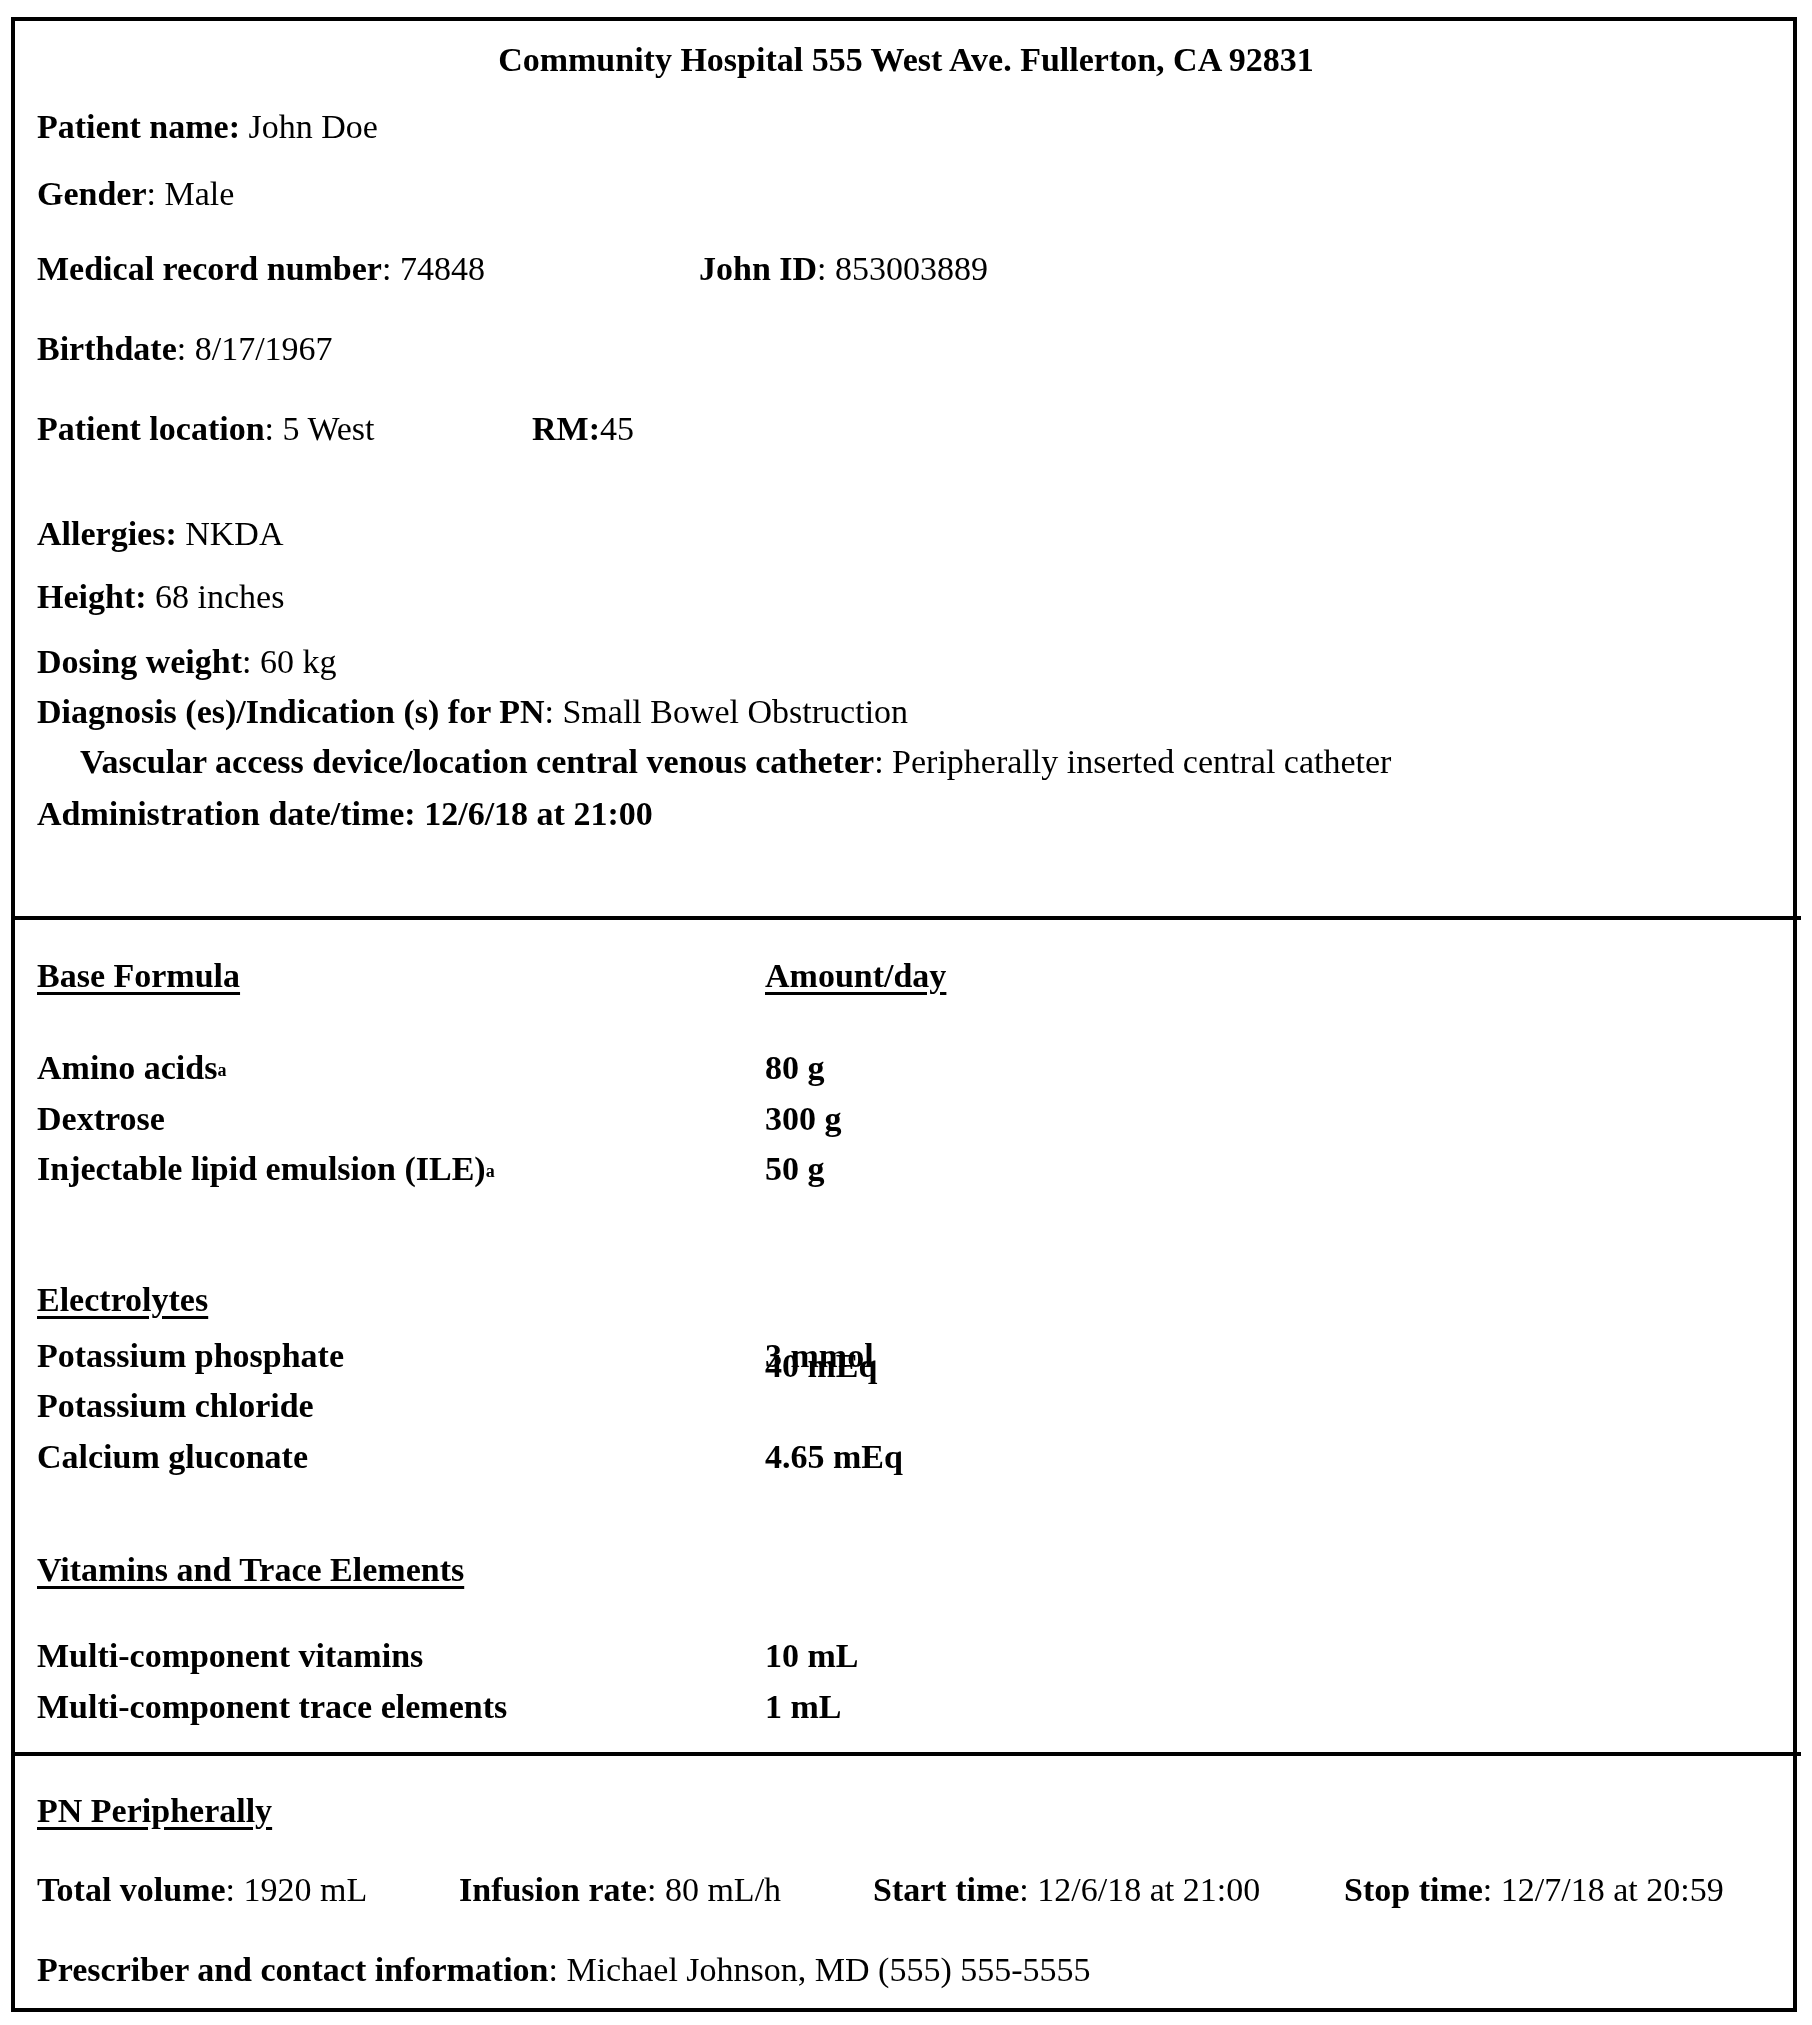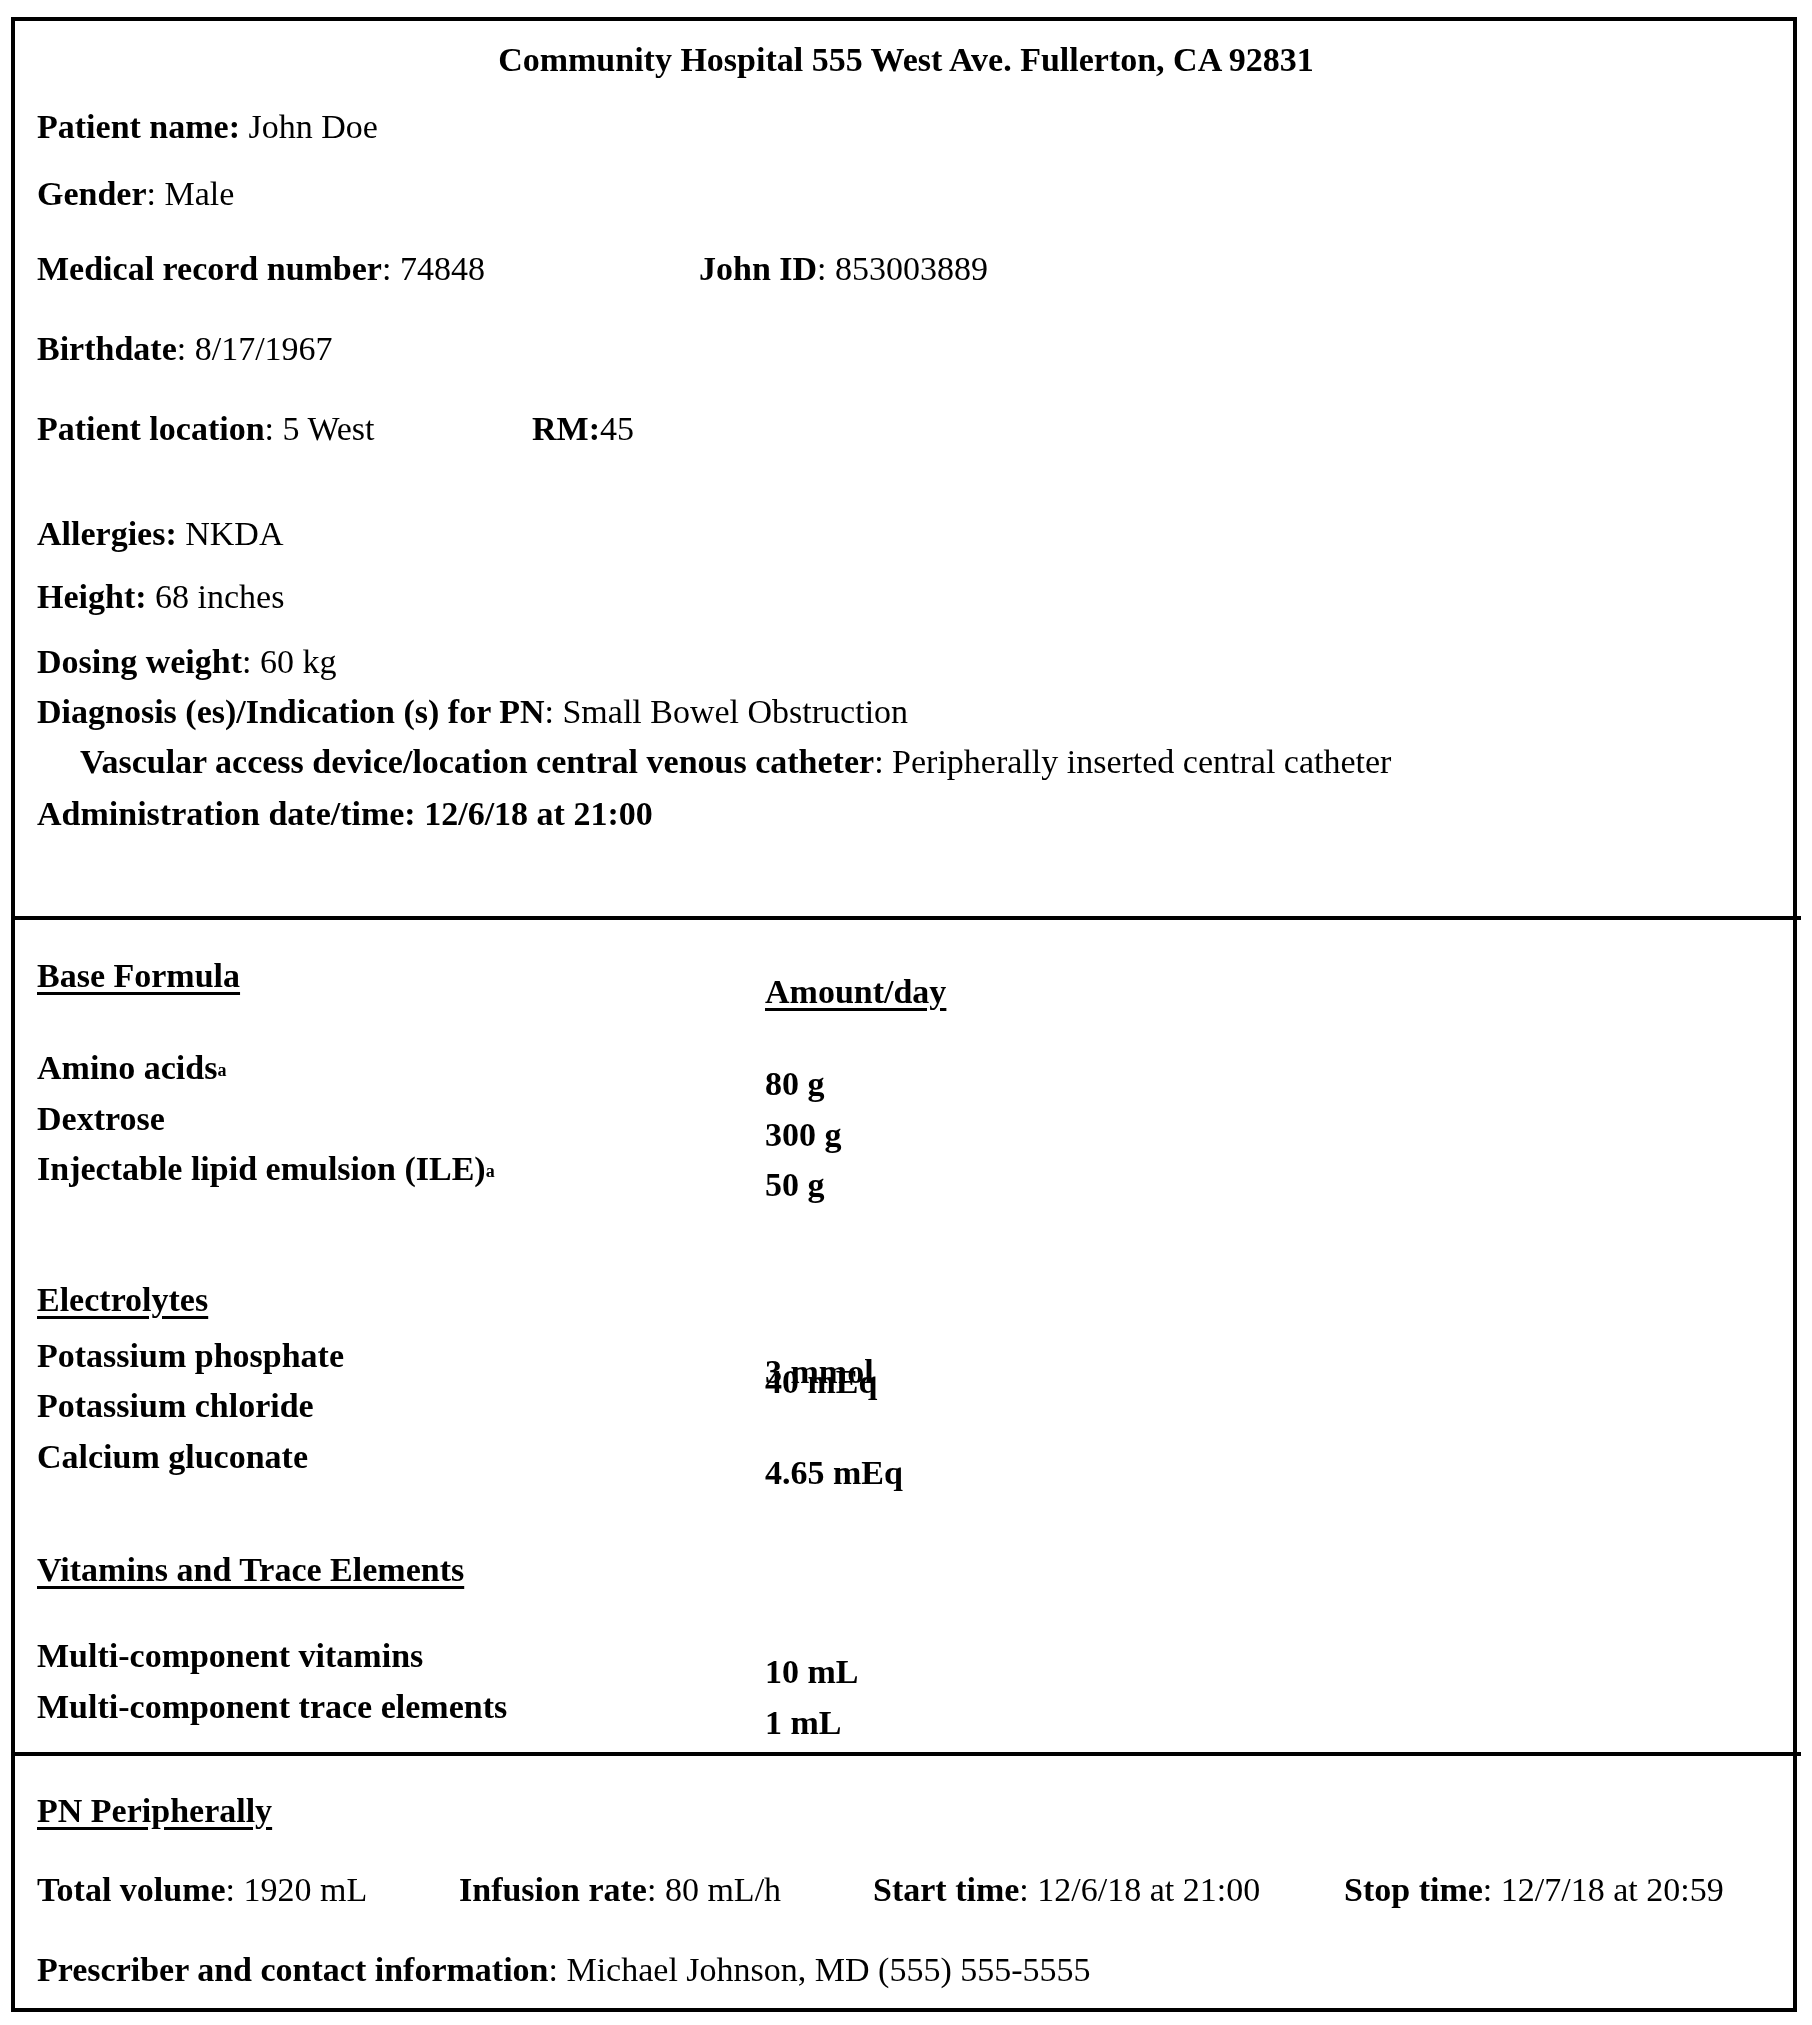--- a/index.html
+++ b/index.html
@@ -10,21 +10,21 @@
   .divider { position:absolute; left:11.3px; width:1790px; height:4px; background:#000; }
   .line { position:absolute; left:37px; font-size:34px; line-height:45px; white-space:nowrap;
           font-family:"Liberation Serif","DejaVu Serif",serif; }
   .lbl { font-weight:bold; }
   .val { font-weight:normal;text-align:right; }
   .title { position:absolute; left:0; width:1812px; text-align:center; font-weight:bold;
            font-size:34px; line-height:45px; font-family:"Liberation Serif",serif; }
   .sec { text-decoration:underline; font-weight:bold; text-underline-offset:4.5px; }
   .item { font-weight:bold;text-align:right; }
   .amt { position:absolute; left:765px; font-weight:bold; font-size:34px; line-height:45px;
-         font-family:"Liberation Serif",serif; white-space:nowrap;margin-top:16px; }
+         font-family:"Liberation Serif",serif; white-space:nowrap; }
   sup { font-size:18px; vertical-align:top; position:relative; top:3.4px; }
 </style>
 </head>
 <body>
 
 <div class="frame"></div>
 <div class="divider" style="top:916px;"></div>
 <div class="divider" style="top:1752px;"></div>
 
 <div class="title" style="top:37px;">Community Hospital 555 West Ave. Fullerton, CA 92831</div>

